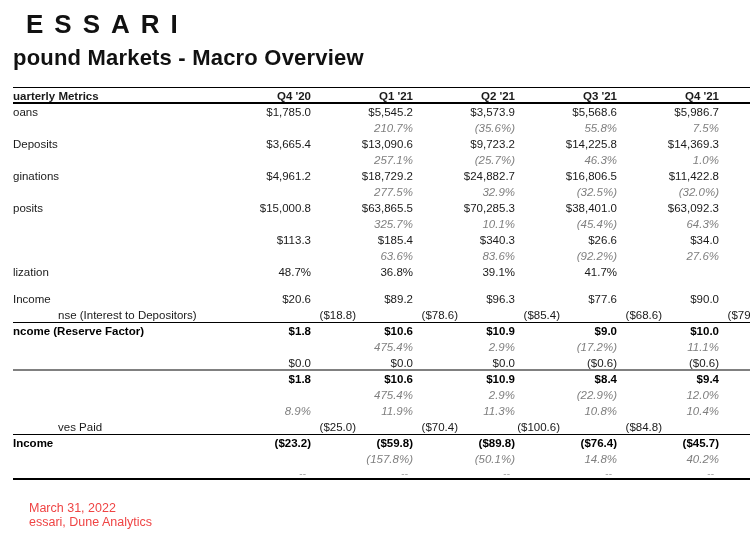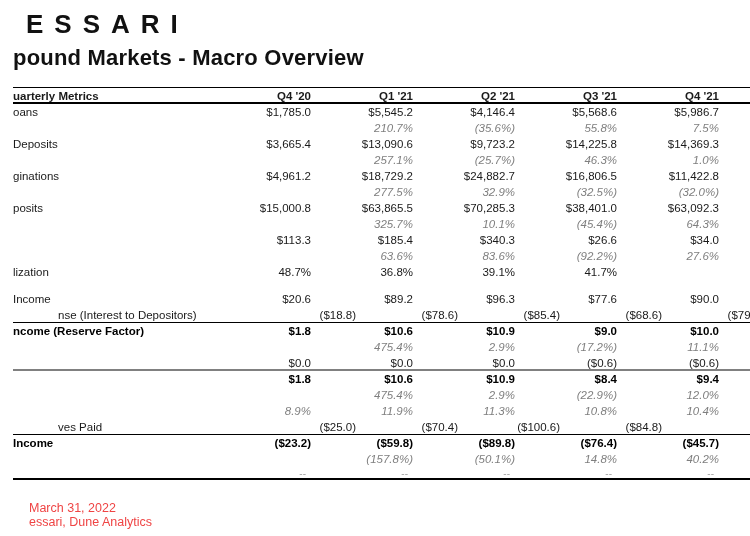--- a/index.html
+++ b/index.html
@@ -62,21 +62,21 @@
       <div class="cell val">Q3 '21</div>
       <div class="cell val">Q4 '21</div>
     </div>
 
 
     <div>
         <div class="trow normal">
           <div class="cell label">oans</div>
           <div class="cell val">$1,785.0</div>
           <div class="cell val">$5,545.2</div>
-          <div class="cell val">$4,146.4</div>
+          <div class="cell val">$3,573.9</div>
           <div class="cell val">$5,568.6</div>
           <div class="cell val">$5,986.7</div>
         </div>
         <div class="trow growth">
           <div class="cell label"></div>
           <div class="cell val"></div>
           <div class="cell val">210.7%</div>
           <div class="cell val">(35.6%)</div>
           <div class="cell val">55.8%</div>
           <div class="cell val">7.5%</div>

